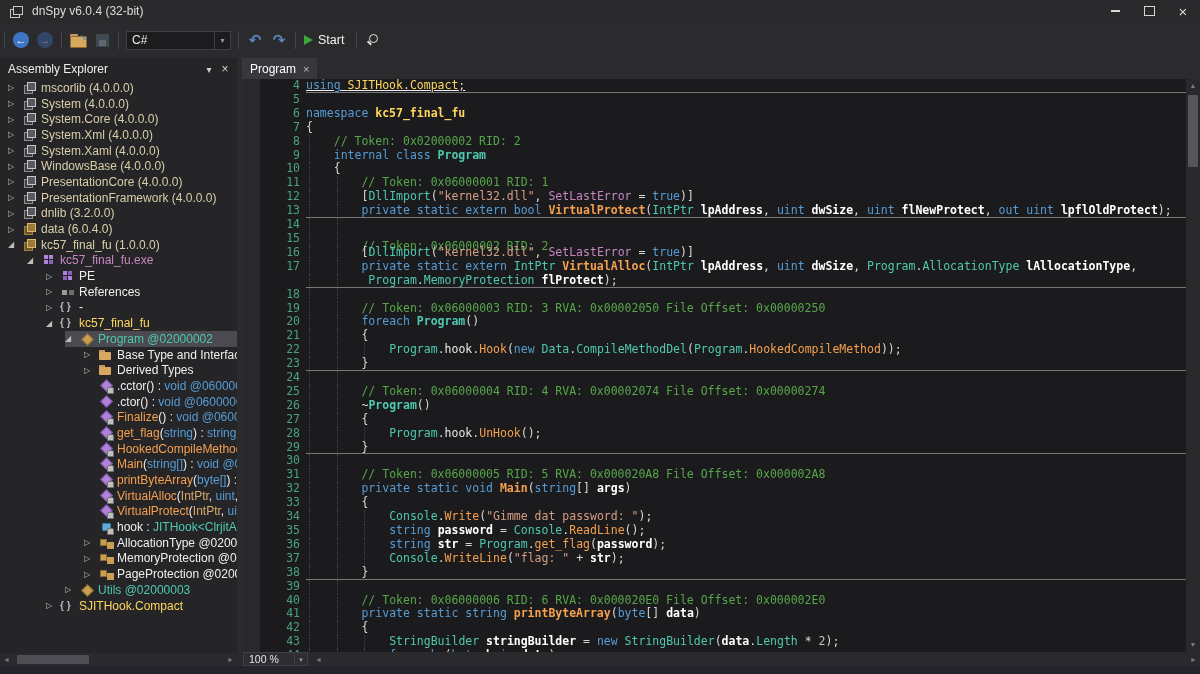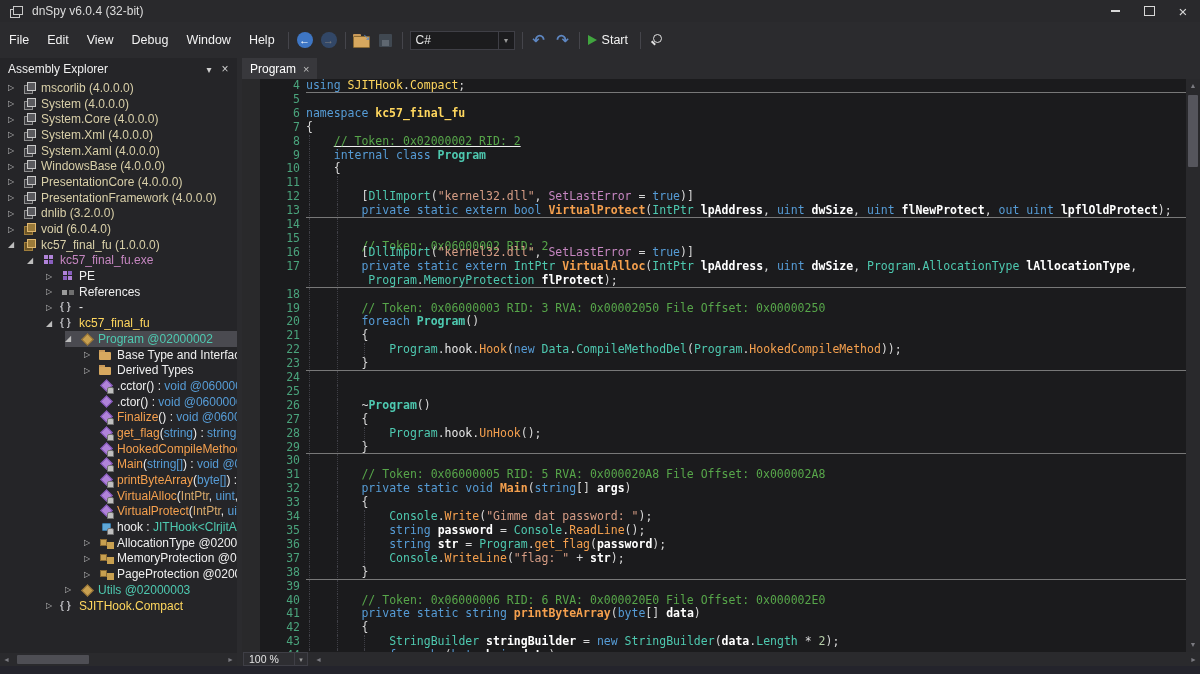--- a/index.html
+++ b/index.html
@@ -123,28 +123,20 @@
     <span class="app-icon"></span>
     <span class="title-text">dnSpy v6.0.4 (32-bit)</span>
     <div class="win-btns">
       <span class="win-btn wb-min"></span>
       <span class="win-btn wb-max"></span>
       <span class="win-btn wb-close">×</span>
     </div>
   </div>
 
   <div class="menubar">
-    <span id="menu-items" style="display:flex;">
-        <span class="menu-item">File</span>
-        <span class="menu-item">Edit</span>
-        <span class="menu-item">View</span>
-        <span class="menu-item">Debug</span>
-        <span class="menu-item">Window</span>
-        <span class="menu-item">Help</span>
-      </span>
     <span class="tb-sep"></span>
     <span class="tb-btn">
         <span class="ic-back">←</span>
       </span>
     <span class="tb-btn">
         <span class="ic-fwd">→</span>
       </span>
     <span class="tb-sep"></span>
     <span class="tb-btn">
         <span class="ic-folder">
@@ -245,21 +237,21 @@
           <span class="rowc">
             <span class="chev">▷</span>
             <span class="ic ic-asm"></span>
             <span class="tree-label"><span class="c-asm">dnlib (3.2.0.0)</span></span>
           </span>
         </div>
         <div class="tree-row" style="padding-left: 8px;">
           <span class="rowc">
             <span class="chev">▷</span>
             <span class="ic ic-asm2"></span>
-            <span class="tree-label"><span class="c-asm">void (6.0.4.0)</span></span>
+            <span class="tree-label"><span class="c-asm">data (6.0.4.0)</span></span>
           </span>
         </div>
         <div class="tree-row" style="padding-left: 8px;">
           <span class="rowc">
             <span class="chev">◢</span>
             <span class="ic ic-asm2"></span>
             <span class="tree-label"><span class="c-asm">kc57_final_fu (1.0.0.0)</span></span>
           </span>
         </div>
         <div class="tree-row" style="padding-left: 27px;">
@@ -438,43 +430,43 @@
   <div class="right-panel">
     <div class="tabstrip">
       <div class="tab active">
         <span>Program</span>
         <span class="tab-close">×</span>
       </div>
     </div>
     <div class="editor">
       <div class="glyph-margin"></div>
       <div class="code-lines" id="code">
-          <div class="code-row sep"><span class="gut">4</span><span class="code-text" style="padding-left: 0px;"><span class="c-kw">using </span><span class="c-ns">SJITHook</span><span class="c-pn">.</span><span class="c-ns">Compact</span><span class="c-pn">;</span></span></div>
+          <div class="code-row sep"><span class="gut">4</span><span class="code-text" style="padding-left: 0px; text-decoration: underline;"><span class="c-kw">using </span><span class="c-ns">SJITHook</span><span class="c-pn">.</span><span class="c-ns">Compact</span><span class="c-pn">;</span></span></div>
           <div class="code-row"><span class="gut">5</span><span class="code-text" style="padding-left: 0px;"></span></div>
           <div class="code-row"><span class="gut">6</span><span class="code-text" style="padding-left: 0px; text-align: right;"><span class="c-kw">namespace </span><span class="c-ns c-bd">kc57_final_fu</span></span></div>
           <div class="code-row"><span class="gut">7</span><span class="code-text" style="padding-left: 0px;"><span class="c-pn">{</span></span></div>
-          <div class="code-row"><span class="gut">8</span><span class="ig" style="left: 67px;"></span><span class="code-text" style="padding-left: 27.72px; text-decoration: underline;"><span class="c-cm">// Token: 0x02000002 RID: 2</span></span></div>
+          <div class="code-row"><span class="gut">8</span><span class="ig" style="left: 67px;"></span><span class="code-text" style="padding-left: 27.72px;"><span class="c-cm">// Token: 0x02000002 RID: 2</span></span></div>
           <div class="code-row"><span class="gut">9</span><span class="ig" style="left: 67px;"></span><span class="code-text" style="padding-left: 27.72px;"><span class="c-kw">internal class </span><span class="c-ty c-bd">Program</span></span></div>
           <div class="code-row"><span class="gut">10</span><span class="ig" style="left: 67px;"></span><span class="code-text" style="padding-left: 27.72px;"><span class="c-pn">{</span></span></div>
-          <div class="code-row"><span class="gut">11</span><span class="ig" style="left: 67px;"></span><span class="ig" style="left: 94.72px;"></span></div>
+          <div class="code-row"><span class="gut">11</span><span class="ig" style="left: 67px;"></span><span class="ig" style="left: 94.72px;"></span><span class="code-text" style="padding-left: 55.44px;"><span class="c-cm">// Token: 0x06000001 RID: 1</span></span></div>
           <div class="code-row"><span class="gut">12</span><span class="ig" style="left: 67px;"></span><span class="ig" style="left: 94.72px;"></span><span class="code-text" style="padding-left: 55.44px;"><span class="c-pn">[</span><span class="c-ty">DllImport</span><span class="c-pn">(</span><span class="c-st">"kernel32.dll"</span><span class="c-pn">, </span><span class="c-at">SetLastError</span><span class="c-pn"> = </span><span class="c-kw">true</span><span class="c-pn">)]</span></span></div>
           <div class="code-row sep"><span class="gut">13</span><span class="ig" style="left: 67px;"></span><span class="ig" style="left: 94.72px;"></span><span class="code-text" style="padding-left: 55.44px;"><span class="c-kw">private static extern bool </span><span class="c-me c-bd">VirtualProtect</span><span class="c-pn">(</span><span class="c-ty">IntPtr</span><span class="c-pn"> </span><span class="c-pm">lpAddress</span><span class="c-pn">, </span><span class="c-kw">uint</span><span class="c-pn"> </span><span class="c-pm">dwSize</span><span class="c-pn">, </span><span class="c-kw">uint</span><span class="c-pn"> </span><span class="c-pm">flNewProtect</span><span class="c-pn">, </span><span class="c-kw">out uint</span><span class="c-pn"> </span><span class="c-pm">lpflOldProtect</span><span class="c-pn">);</span></span></div>
           <div class="code-row"><span class="gut">14</span><span class="ig" style="left: 67px;"></span><span class="ig" style="left: 94.72px;"></span><span class="code-text" style="padding-left: 55.44px;"></span></div>
           <div class="code-row"><span class="gut">15</span><span class="ig" style="left: 67px;"></span><span class="ig" style="left: 94.72px;"></span><span class="code-text" style="padding-left: 55.44px; margin-top: 8px;"><span class="c-cm">// Token: 0x06000002 RID: 2</span></span></div>
           <div class="code-row"><span class="gut">16</span><span class="ig" style="left: 67px;"></span><span class="ig" style="left: 94.72px;"></span><span class="code-text" style="padding-left: 55.44px;"><span class="c-pn">[</span><span class="c-ty">DllImport</span><span class="c-pn">(</span><span class="c-st">"kernel32.dll"</span><span class="c-pn">, </span><span class="c-at">SetLastError</span><span class="c-pn"> = </span><span class="c-kw">true</span><span class="c-pn">)]</span></span></div>
           <div class="code-row"><span class="gut">17</span><span class="ig" style="left: 67px;"></span><span class="ig" style="left: 94.72px;"></span><span class="code-text" style="padding-left: 55.44px;"><span class="c-kw">private static extern </span><span class="c-ty">IntPtr</span><span class="c-pn"> </span><span class="c-me c-bd">VirtualAlloc</span><span class="c-pn">(</span><span class="c-ty">IntPtr</span><span class="c-pn"> </span><span class="c-pm">lpAddress</span><span class="c-pn">, </span><span class="c-kw">uint</span><span class="c-pn"> </span><span class="c-pm">dwSize</span><span class="c-pn">, </span><span class="c-ty">Program</span><span class="c-pn">.</span><span class="c-ty">AllocationType</span><span class="c-pn"> </span><span class="c-pm">lAllocationType</span><span class="c-pn">,</span></span></div>
           <div class="code-row sep"><span class="gut"></span><span class="ig" style="left: 67px;"></span><span class="ig" style="left: 94.72px;"></span><span class="code-text" style="padding-left: 62.37px;"><span class="c-ty">Program</span><span class="c-pn">.</span><span class="c-ty">MemoryProtection</span><span class="c-pn"> </span><span class="c-pm">flProtect</span><span class="c-pn">);</span></span></div>
           <div class="code-row"><span class="gut">18</span><span class="ig" style="left: 67px;"></span><span class="ig" style="left: 94.72px;"></span><span class="code-text" style="padding-left: 55.44px;"></span></div>
           <div class="code-row"><span class="gut">19</span><span class="ig" style="left: 67px;"></span><span class="ig" style="left: 94.72px;"></span><span class="code-text" style="padding-left: 55.44px;"><span class="c-cm">// Token: 0x06000003 RID: 3 RVA: 0x00002050 File Offset: 0x00000250</span></span></div>
           <div class="code-row"><span class="gut">20</span><span class="ig" style="left: 67px;"></span><span class="ig" style="left: 94.72px;"></span><span class="code-text" style="padding-left: 55.44px;"><span class="c-kw">foreach </span><span class="c-ty c-bd">Program</span><span class="c-pn">()</span></span></div>
           <div class="code-row"><span class="gut">21</span><span class="ig" style="left: 67px;"></span><span class="ig" style="left: 94.72px;"></span><span class="code-text" style="padding-left: 55.44px;"><span class="c-pn">{</span></span></div>
           <div class="code-row"><span class="gut">22</span><span class="ig" style="left: 67px;"></span><span class="ig" style="left: 94.72px;"></span><span class="ig" style="left: 122.44px;"></span><span class="code-text" style="padding-left: 83.16px;"><span class="c-ty">Program</span><span class="c-pn">.</span><span class="c-fd">hook</span><span class="c-pn">.</span><span class="c-me">Hook</span><span class="c-pn">(</span><span class="c-kw">new </span><span class="c-ty">Data</span><span class="c-pn">.</span><span class="c-ty">CompileMethodDel</span><span class="c-pn">(</span><span class="c-ty">Program</span><span class="c-pn">.</span><span class="c-me">HookedCompileMethod</span><span class="c-pn">));</span></span></div>
           <div class="code-row sep"><span class="gut">23</span><span class="ig" style="left: 67px;"></span><span class="ig" style="left: 94.72px;"></span><span class="code-text" style="padding-left: 55.44px;"><span class="c-pn">}</span></span></div>
           <div class="code-row"><span class="gut">24</span><span class="ig" style="left: 67px;"></span><span class="ig" style="left: 94.72px;"></span><span class="code-text" style="padding-left: 55.44px;"></span></div>
-          <div class="code-row"><span class="gut">25</span><span class="ig" style="left: 67px;"></span><span class="ig" style="left: 94.72px;"></span></div>
+          <div class="code-row"><span class="gut">25</span><span class="ig" style="left: 67px;"></span><span class="ig" style="left: 94.72px;"></span><span class="code-text" style="padding-left: 55.44px;"><span class="c-cm">// Token: 0x06000004 RID: 4 RVA: 0x00002074 File Offset: 0x00000274</span></span></div>
           <div class="code-row"><span class="gut">26</span><span class="ig" style="left: 67px;"></span><span class="ig" style="left: 94.72px;"></span><span class="code-text" style="padding-left: 55.44px;"><span class="c-pn">~</span><span class="c-ty c-bd">Program</span><span class="c-pn">()</span></span></div>
           <div class="code-row"><span class="gut">27</span><span class="ig" style="left: 67px;"></span><span class="ig" style="left: 94.72px;"></span><span class="code-text" style="padding-left: 55.44px;"><span class="c-pn">{</span></span></div>
           <div class="code-row"><span class="gut">28</span><span class="ig" style="left: 67px;"></span><span class="ig" style="left: 94.72px;"></span><span class="ig" style="left: 122.44px;"></span><span class="code-text" style="padding-left: 83.16px;"><span class="c-ty">Program</span><span class="c-pn">.</span><span class="c-fd">hook</span><span class="c-pn">.</span><span class="c-me">UnHook</span><span class="c-pn">();</span></span></div>
           <div class="code-row sep"><span class="gut">29</span><span class="ig" style="left: 67px;"></span><span class="ig" style="left: 94.72px;"></span><span class="code-text" style="padding-left: 55.44px;"><span class="c-pn">}</span></span></div>
           <div class="code-row"><span class="gut">30</span><span class="ig" style="left: 67px;"></span><span class="ig" style="left: 94.72px;"></span><span class="code-text" style="padding-left: 55.44px;"></span></div>
           <div class="code-row"><span class="gut">31</span><span class="ig" style="left: 67px;"></span><span class="ig" style="left: 94.72px;"></span><span class="code-text" style="padding-left: 55.44px;"><span class="c-cm">// Token: 0x06000005 RID: 5 RVA: 0x000020A8 File Offset: 0x000002A8</span></span></div>
           <div class="code-row"><span class="gut">32</span><span class="ig" style="left: 67px;"></span><span class="ig" style="left: 94.72px;"></span><span class="code-text" style="padding-left: 55.44px;"><span class="c-kw">private static void </span><span class="c-me c-bd">Main</span><span class="c-pn">(</span><span class="c-kw">string</span><span class="c-pn">[] </span><span class="c-pm">args</span><span class="c-pn">)</span></span></div>
           <div class="code-row"><span class="gut">33</span><span class="ig" style="left: 67px;"></span><span class="ig" style="left: 94.72px;"></span><span class="code-text" style="padding-left: 55.44px;"><span class="c-pn">{</span></span></div>
           <div class="code-row"><span class="gut">34</span><span class="ig" style="left: 67px;"></span><span class="ig" style="left: 94.72px;"></span><span class="ig" style="left: 122.44px;"></span><span class="code-text" style="padding-left: 83.16px;"><span class="c-ty">Console</span><span class="c-pn">.</span><span class="c-me">Write</span><span class="c-pn">(</span><span class="c-st">"Gimme dat password: "</span><span class="c-pn">);</span></span></div>
           <div class="code-row"><span class="gut">35</span><span class="ig" style="left: 67px;"></span><span class="ig" style="left: 94.72px;"></span><span class="ig" style="left: 122.44px;"></span><span class="code-text" style="padding-left: 83.16px;"><span class="c-kw">string </span><span class="c-pm">password</span><span class="c-pn"> = </span><span class="c-ty">Console</span><span class="c-pn">.</span><span class="c-me">ReadLine</span><span class="c-pn">();</span></span></div>

